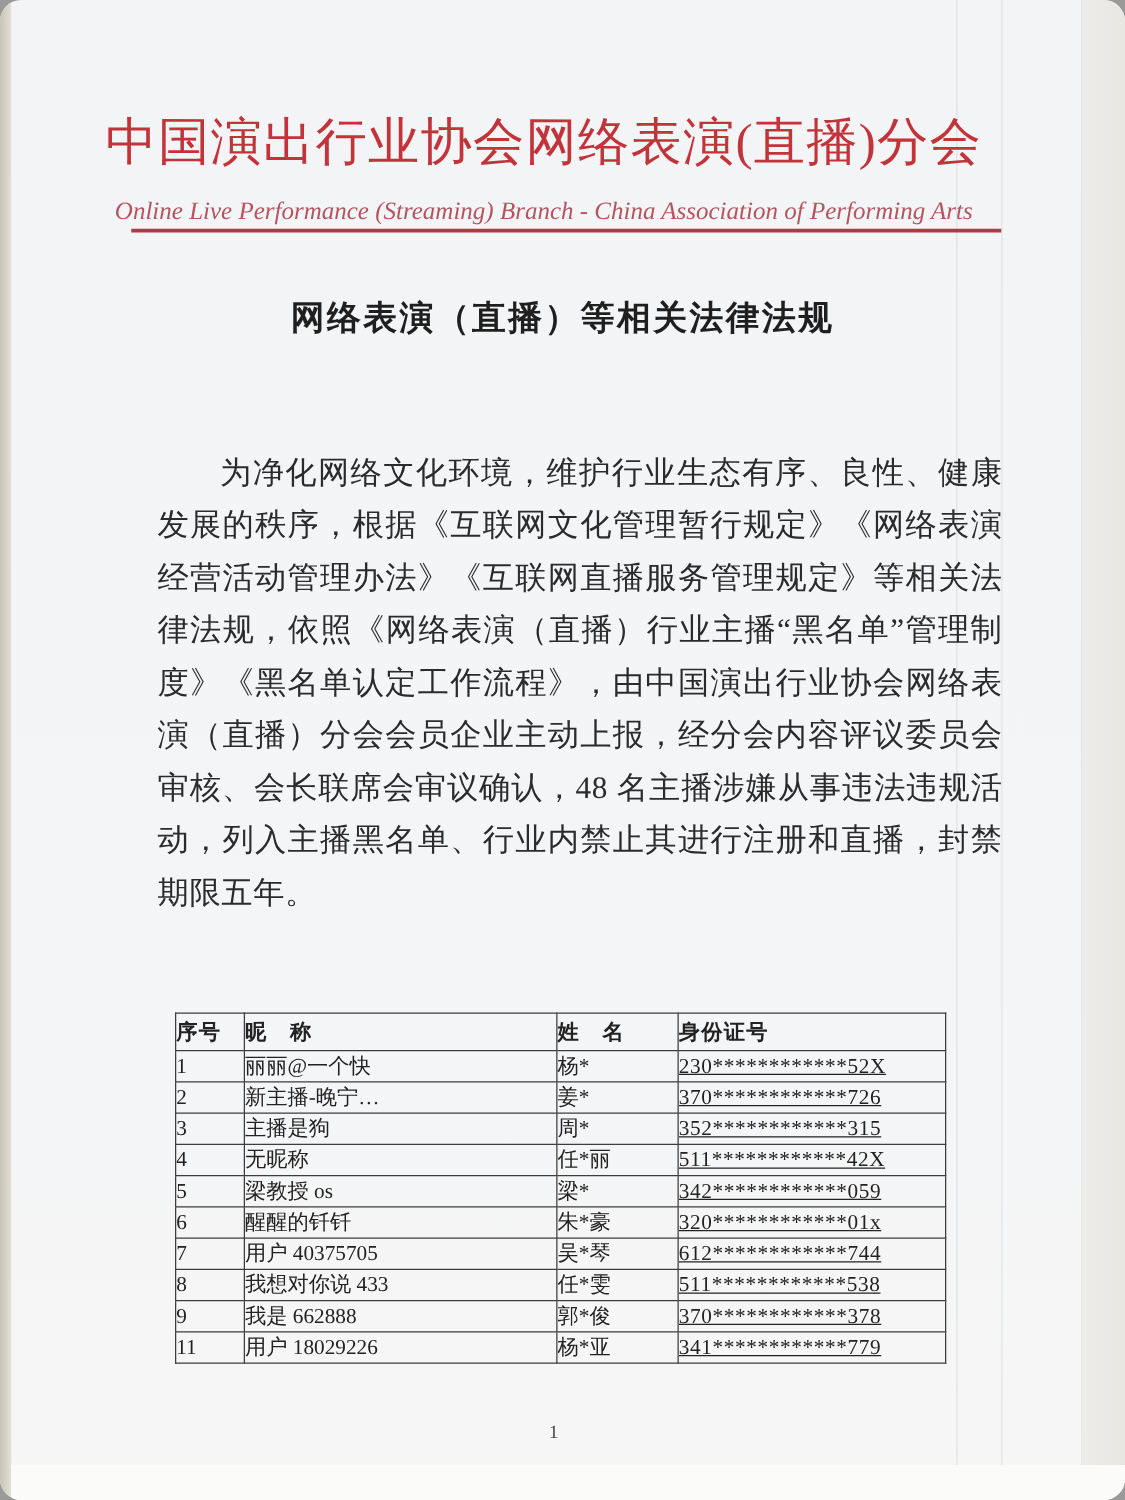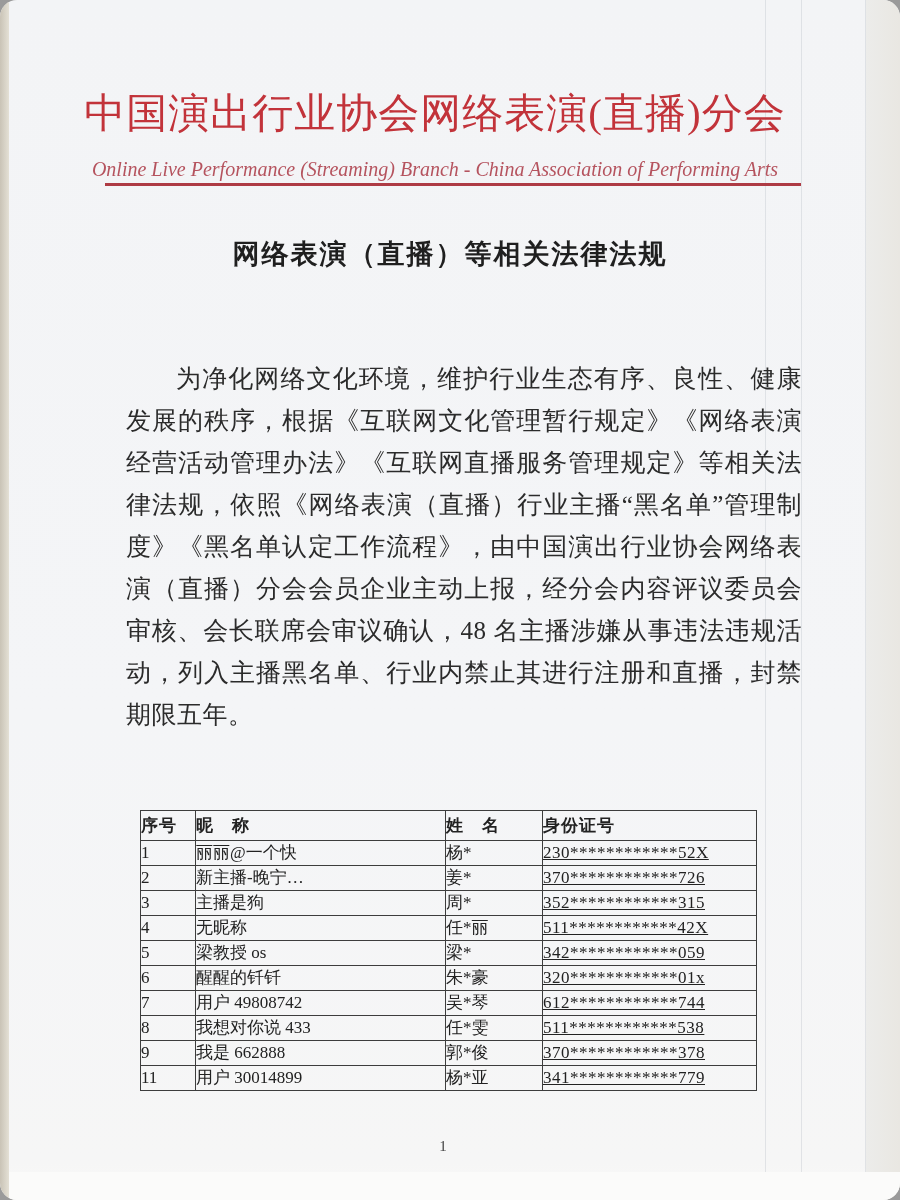--- a/index.html
+++ b/index.html
@@ -162,39 +162,39 @@
           <td data-name="id-number-cell">342************059</td>
         </tr>
         <tr data-name="table-row">
           <td data-name="serial-cell">6</td>
           <td data-name="nickname-cell">醒醒的钎钎</td>
           <td data-name="real-name-cell">朱*豪</td>
           <td data-name="id-number-cell">320************01x</td>
         </tr>
         <tr data-name="table-row">
           <td data-name="serial-cell">7</td>
-          <td data-name="nickname-cell">用户 49808742</td>
+          <td data-name="nickname-cell">用户 40375705</td>
           <td data-name="real-name-cell">吴*琴</td>
           <td data-name="id-number-cell">612************744</td>
         </tr>
         <tr data-name="table-row">
           <td data-name="serial-cell">8</td>
           <td data-name="nickname-cell">我想对你说 433</td>
           <td data-name="real-name-cell">任*雯</td>
           <td data-name="id-number-cell">511************538</td>
         </tr>
         <tr data-name="table-row">
           <td data-name="serial-cell">9</td>
           <td data-name="nickname-cell">我是 662888</td>
           <td data-name="real-name-cell">郭*俊</td>
           <td data-name="id-number-cell">370************378</td>
         </tr>
         <tr data-name="table-row">
           <td data-name="serial-cell">11</td>
-          <td data-name="nickname-cell">用户 30014899</td>
+          <td data-name="nickname-cell">用户 18029226</td>
           <td data-name="real-name-cell">杨*亚</td>
           <td data-name="id-number-cell">341************779</td>
         </tr>
       </tbody>
   </table>
 
   <div class="page-number" data-name="page-number">1</div>
 
 </div>
 

